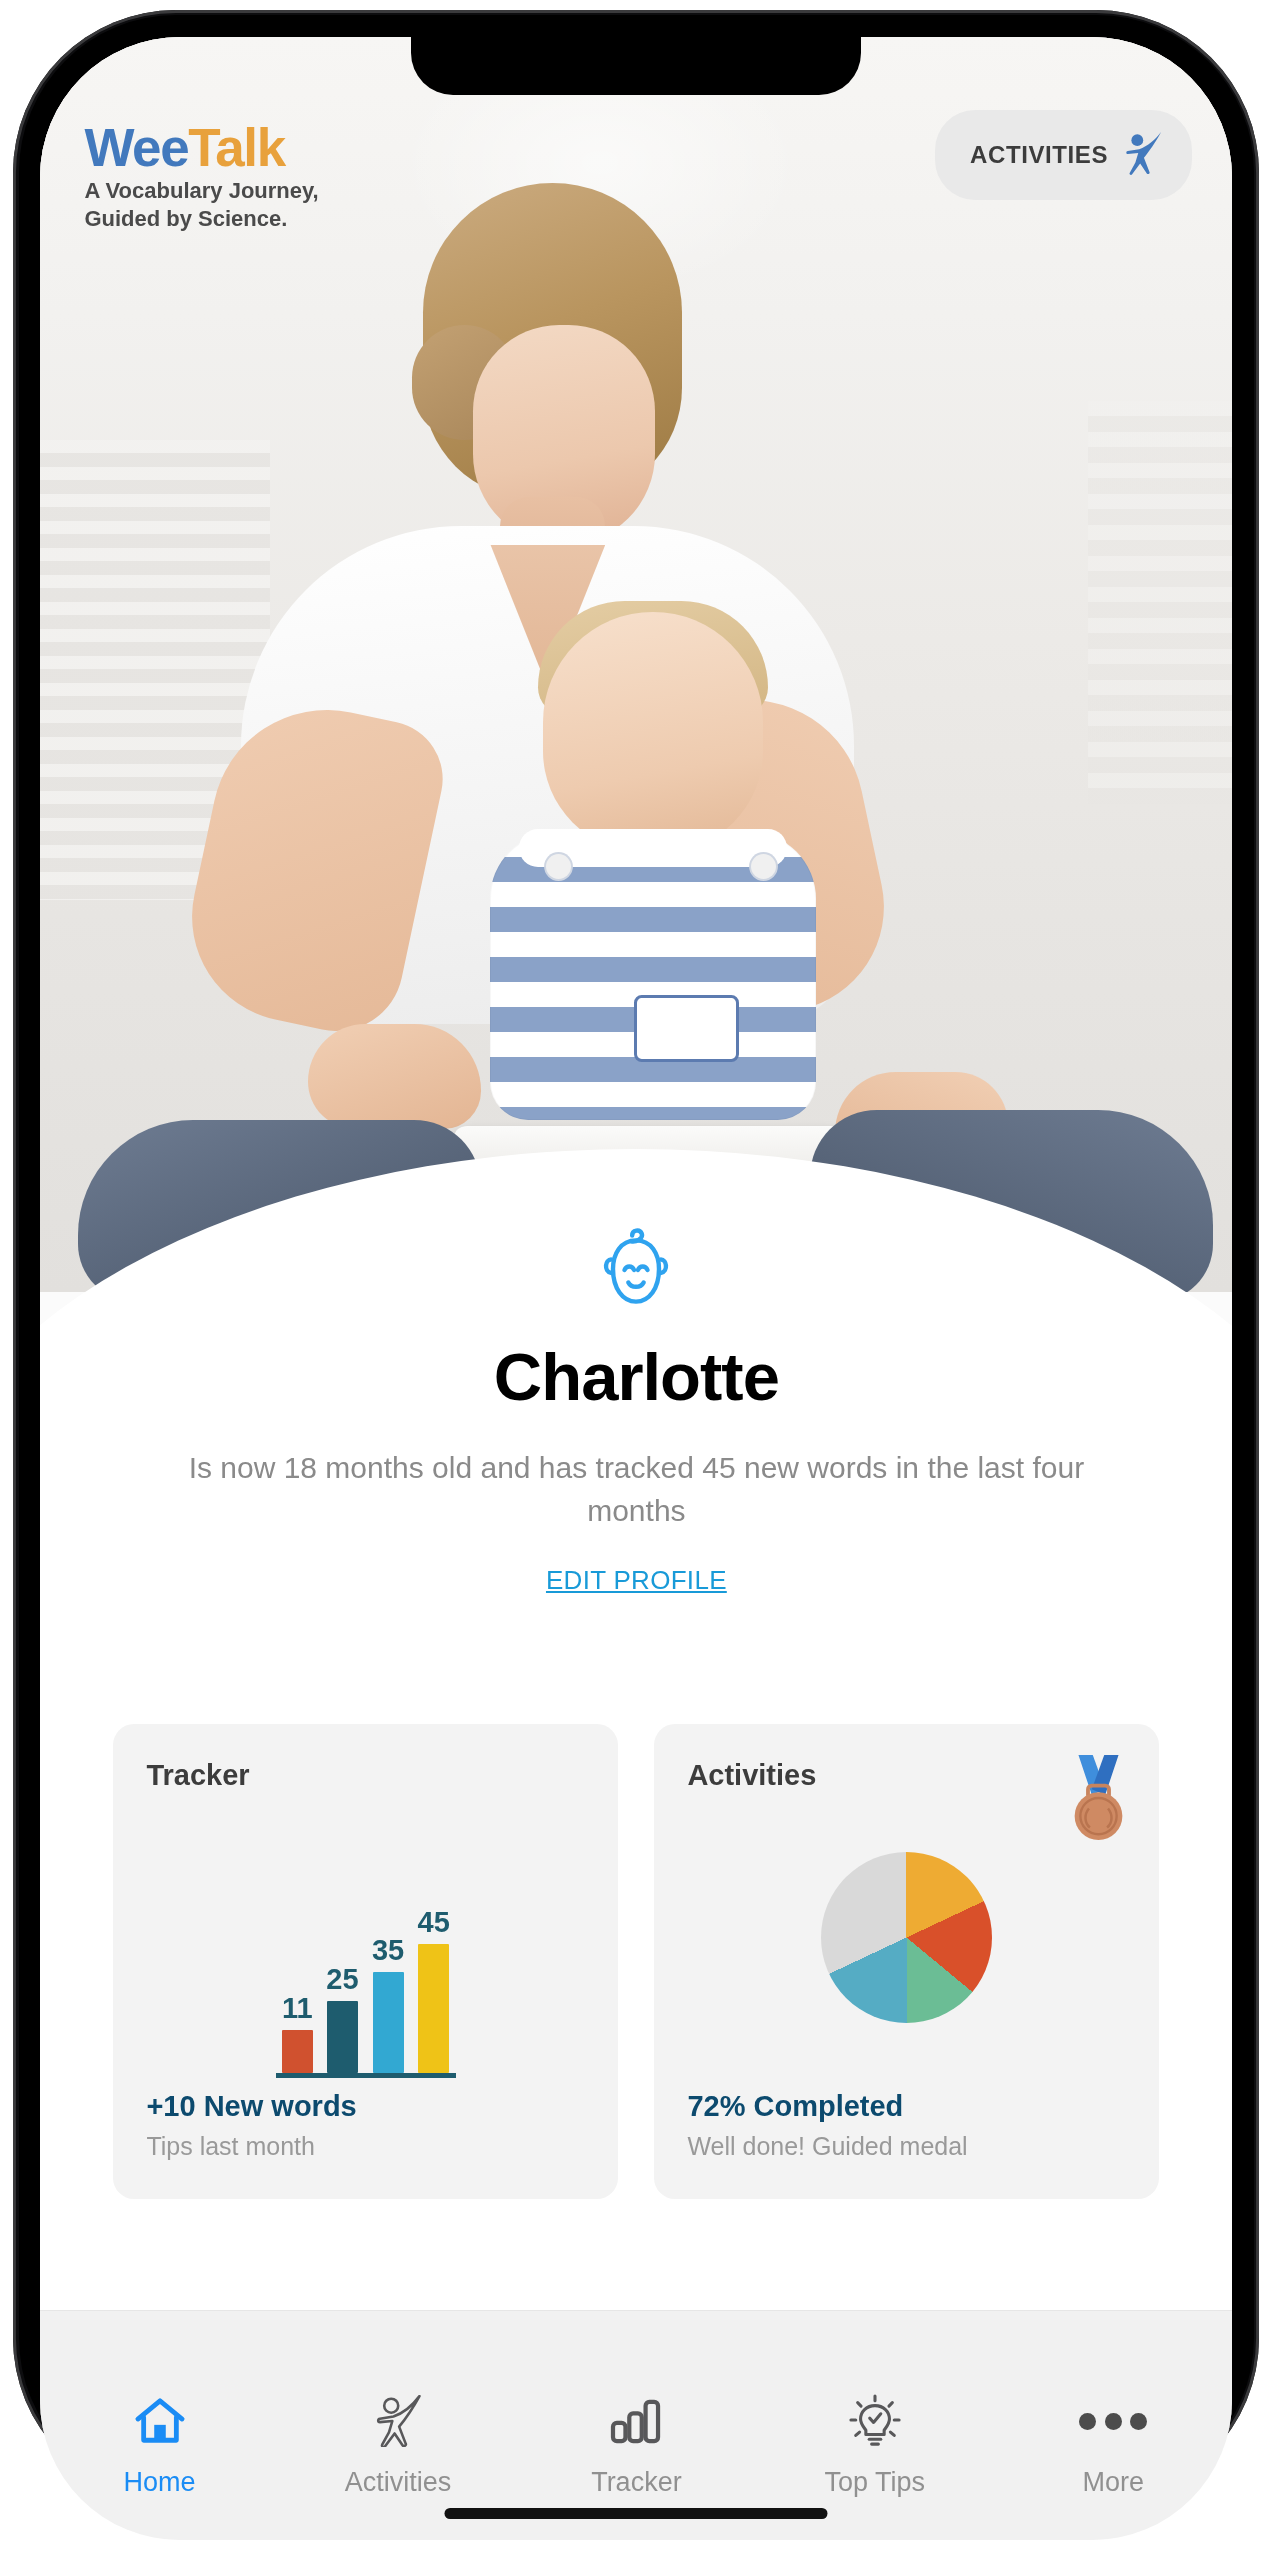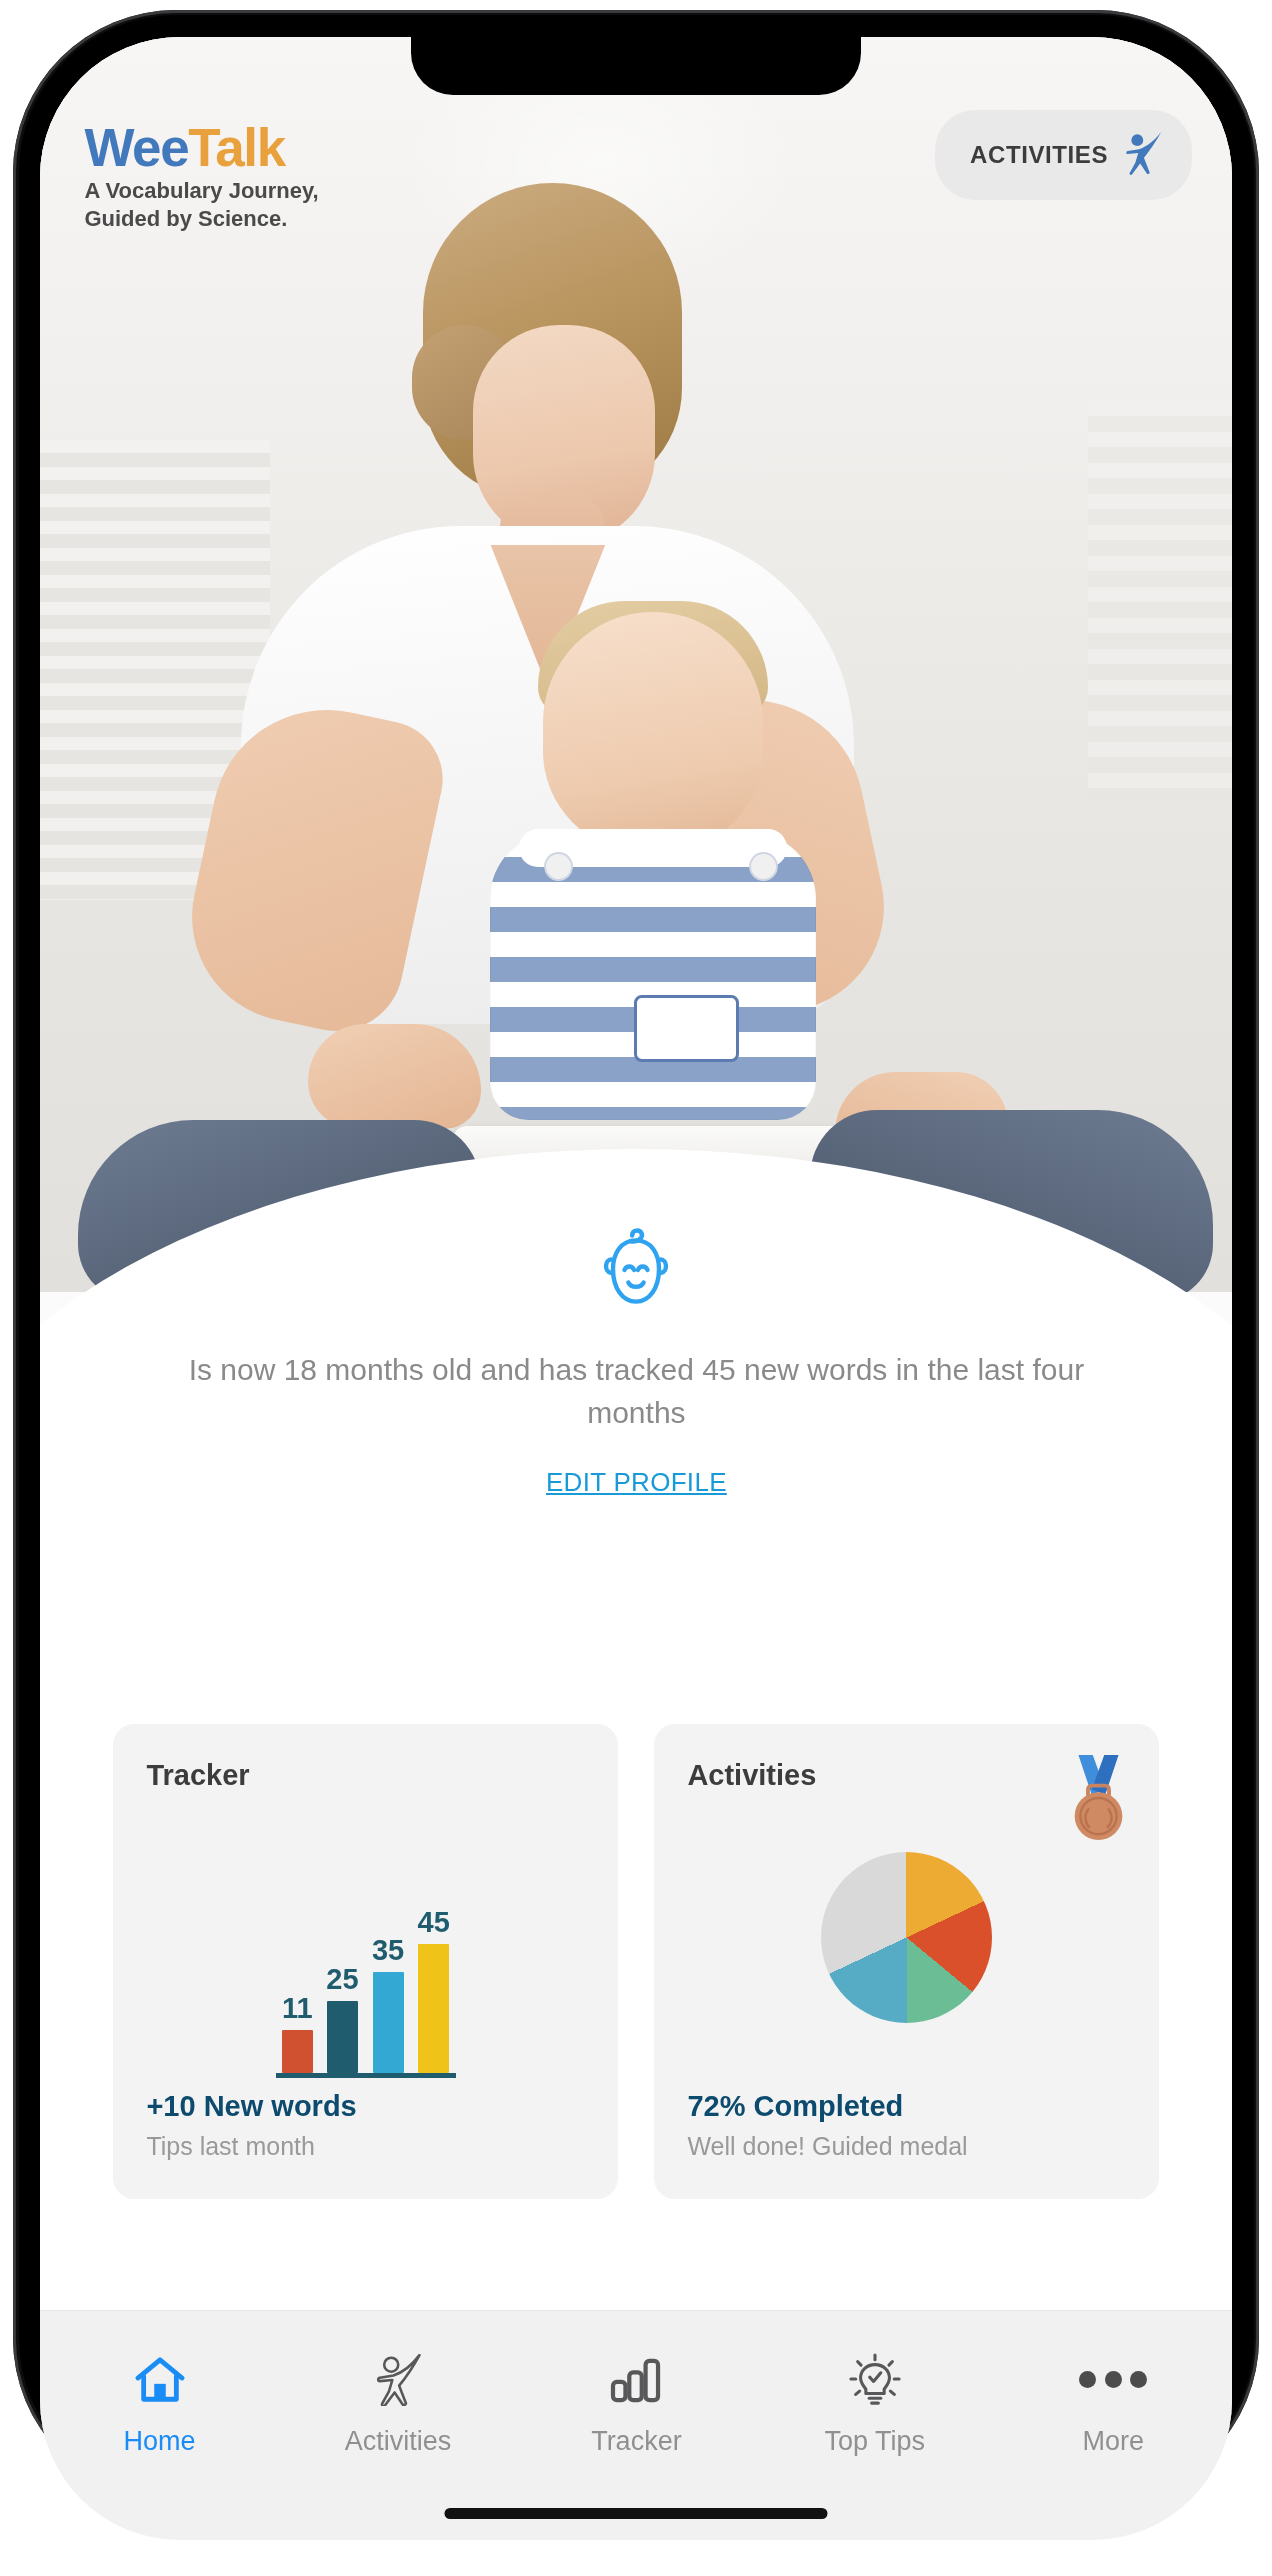--- a/index.html
+++ b/index.html
@@ -287,21 +287,21 @@
     font-size: 29px; font-weight: bold; color: #0c4a6e; margin-top: 5.8px;
   }
   .card-sub {
     font-size: 25px; color: #999; margin-top: 8.6px;
   }
 
   
   .tabbar {
     position: absolute; left: 0; right: 0; bottom: 0; height: 230px;
     background: #f1f1f1;
-    display: flex; align-items: flex-start;
+    display: flex; align-items: center;
     padding-top: 42px;
     z-index: 30;
     border-top: 1px solid #e6e6e6;
   }
   .tab {
     flex: 1; display: flex; flex-direction: column; align-items: center; gap: 19px;
   }
   .tab-label { font-size: 27px; color: #909090; }
   .tab.active .tab-label { color: #1a8cf5; }
   .tab-icon { height: 54px; display: flex; align-items: center; justify-content: center; }
@@ -373,20 +373,21 @@
         <svg class="baby-icon" width="92" height="92" viewBox="0 0 96 96" fill="none" stroke="#2fa3ef" stroke-width="4.6" stroke-linecap="round" stroke-linejoin="round">
           <path d="M48 16 C32 16 24 30 24 46 C24 66 34 80 48 80 C62 80 72 66 72 46 C72 30 64 16 48 16 Z"></path>
           <path d="M22 36 C16 36 14 48 22 50"></path>
           <path d="M74 36 C80 36 82 48 74 50"></path>
           <path d="M44 11 C44 5 52 4 54 9 C56 14 48 18 43 17"></path>
           <path d="M36 47 C38 42 44 42 46 47"></path>
           <path d="M50 47 C52 42 58 42 60 47"></path>
           <path d="M40 60 C43 66 53 66 56 60"></path>
         </svg>
       </span>
+      <div class="child-name">Charlotte</div>
       <div class="child-desc">Is now 18 months old and has tracked 45 new words in the last four months</div>
       <div>
         <a class="edit-profile" href="#">EDIT PROFILE</a>
       </div>
     </div>
 
     <div class="cards">
 
       <div class="card">
         <div class="card-title">Tracker</div>

